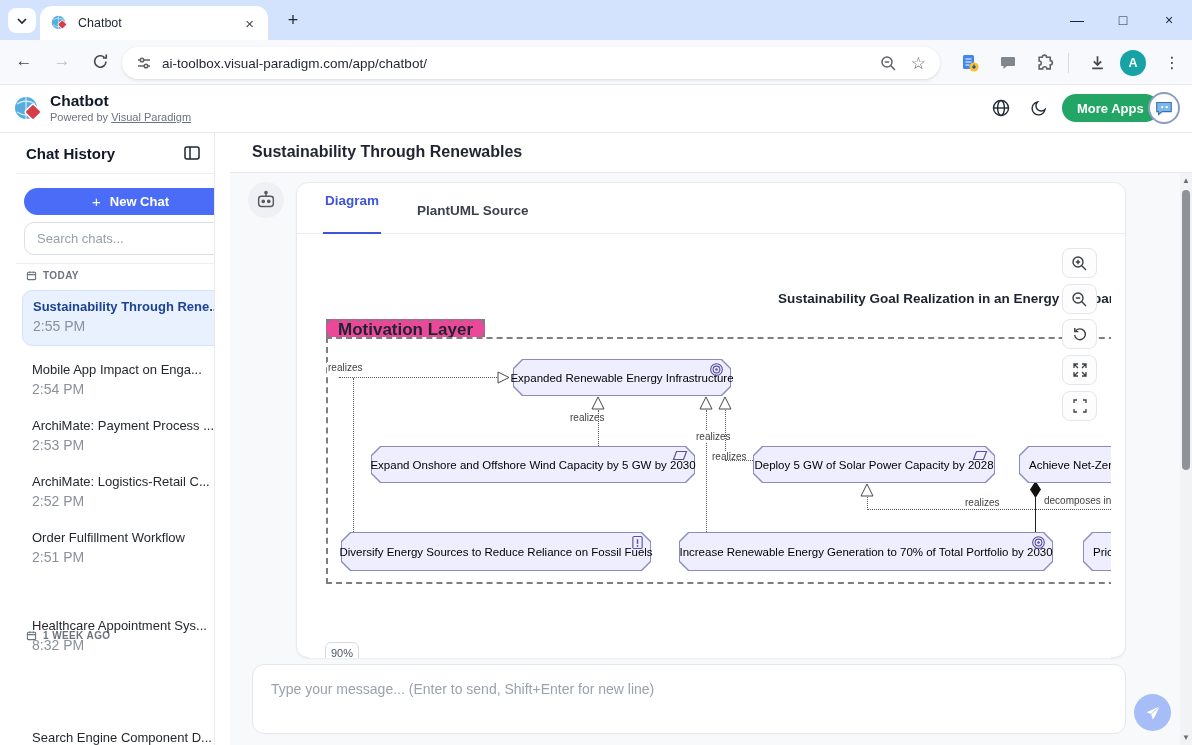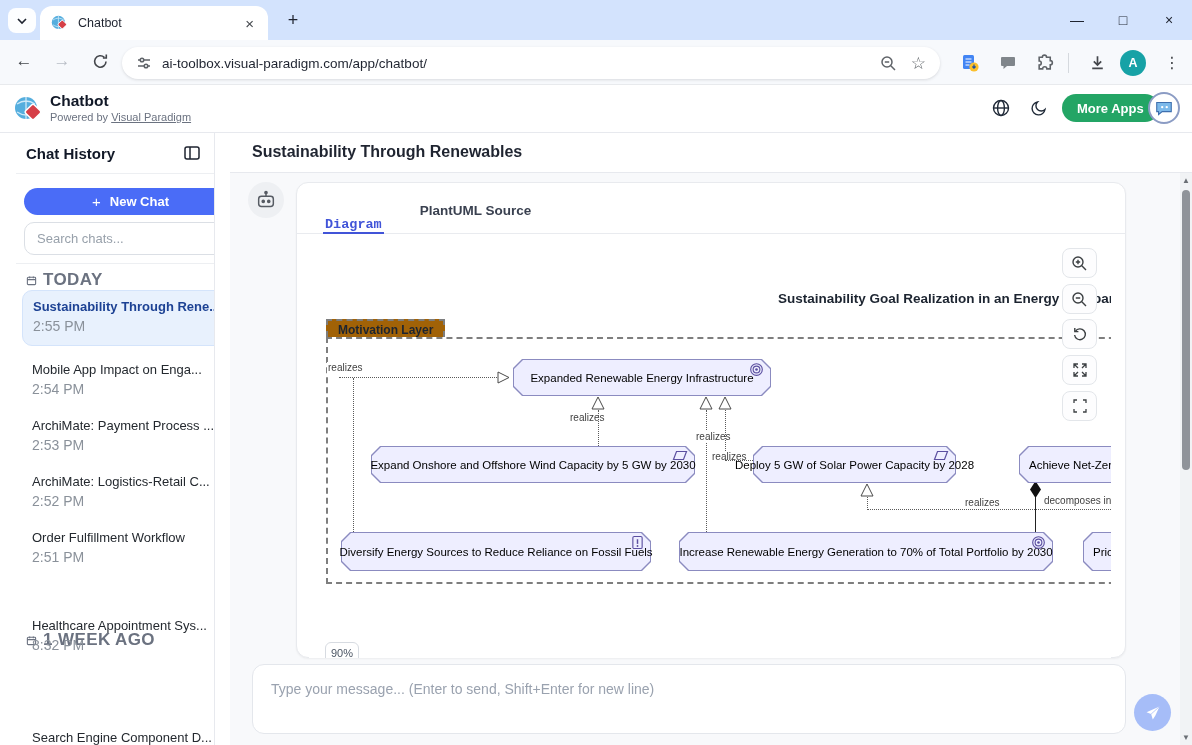--- a/index.html
+++ b/index.html
@@ -34,42 +34,42 @@
   .sidebar{position:absolute;left:16px;top:133px;width:199px;height:612px;background:#fff;border-right:1px solid #e7e9ee;box-sizing:border-box;overflow:hidden;}
   .sb-title{position:absolute;left:10px;top:12px;font-size:15px;font-weight:700;color:#111827;}
   .sb-toggle{position:absolute;right:13px;top:11px;}
   .sb-hdr-line{position:absolute;left:0;top:40px;width:229px;border-bottom:1px solid #edeff2;}
   .new-chat{position:absolute;left:8px;top:55px;width:213px;height:27px;border-radius:14px;background:#4a6cf7;color:#fff;font-size:13px;font-weight:600;display:flex;align-items:center;justify-content:center;gap:9px;}
   .new-chat .plus{font-size:15px;font-weight:400;}
   .sb-search{position:absolute;left:8px;top:89px;width:213px;height:33px;box-sizing:border-box;}
   .sb-search input{width:100%;height:100%;box-sizing:border-box;border:1px solid #dbdfe5;border-radius:10px;padding:0 12px;font-size:13px;color:#111827;font-family:inherit;outline:none;}
   .sb-search input::placeholder{color:#98a1ab;}
   .sb-div2{position:absolute;left:0;top:130px;width:229px;border-bottom:1px solid #edeff2;}
-  .sb-section{position:absolute;left:10px;display:flex;gap:6px;align-items:center;color:#6b7280;font-size:17px;font-weight:700;letter-spacing:.4px;}
+  .sb-section{position:absolute;left:10px;display:flex;gap:6px;align-items:center;color:#6b7280;font-size:10px;font-weight:700;letter-spacing:.4px;}
   .sb-item{position:absolute;left:6px;width:206px;height:52px;border-radius:10px;padding:8px 10px;box-sizing:border-box;}
   .sb-item.selected{background:#e8f1fd;border:1px solid #d4e4fb;height:56px;}
   .sb-item-title{font-size:13px;font-weight:500;color:#24292f;white-space:nowrap;overflow:hidden;}
   .sb-item.selected .sb-item-title{color:#1d4294;font-weight:600;}
   .sb-item-time{font-size:14px;color:#8a919a;margin-top:4px;}
   .sb-scroll-arrow{position:absolute;left:214px;width:10px;text-align:center;font-size:8px;color:#5f6368;}
   .sb-thumb{position:absolute;left:215px;top:144px;width:7px;height:36px;border-radius:4px;background:#a5aab0;}
   
   .main{position:absolute;left:230px;top:133px;width:962px;height:612px;background:#f8f9fb;overflow:hidden;}
   .main-titlebar{position:absolute;left:0;top:0;width:962px;height:40px;background:#fff;border-bottom:1px solid #e7e9ee;box-sizing:border-box;}
   .main-title{position:absolute;left:22px;top:10px;font-size:16px;font-weight:700;color:#1f2430;}
   .bot-avatar{position:absolute;left:18px;top:49px;width:36px;height:36px;border-radius:50%;background:#eef0f3;display:flex;align-items:center;justify-content:center;}
   .card{position:absolute;left:66px;top:49px;width:830px;height:476px;background:#fff;border:1px solid #e8eaee;border-radius:12px;box-shadow:0 1px 2px rgba(0,0,0,.05);box-sizing:border-box;}
   .tabs-row{position:absolute;left:0;top:0;width:828px;height:51px;border-bottom:1px solid #e9ebef;display:flex;align-items:flex-end;padding-left:26px;gap:34px;box-sizing:border-box;}
   .tab-item{padding:0 2px 15px;font-size:13.5px;font-weight:600;color:#3a4150;}
-  .tab-item.active{color:#4154d8;border-bottom:2px solid #4154d8;margin-bottom:-1px;padding-bottom:0;font-family:Liberation Mono, monospace;}
+  .tab-item.active{color:#4154d8;border-bottom:2px solid #4154d8;margin-bottom:-1px;padding-bottom:24px;}
   .viewport{position:absolute;left:12px;top:52px;width:802px;height:423px;overflow:hidden;background:#fff;}
   
   .dg-title{position:absolute;left:469px;top:56px;font-weight:700;font-size:13.5px;color:#1c2430;white-space:nowrap;}
   .layer-box{position:absolute;left:17px;top:102px;width:1100px;height:247px;border:2px dashed #7e7e7e;box-sizing:border-box;}
-  .layer-label{position:absolute;left:17px;top:84px;height:18px;line-height:18px;padding:0 10px;border:2px dashed #7e7e7e;border-bottom:none;font-size:12px;font-weight:700;color:#1c2430;background:#a16207;box-sizing:border-box;}
+  .layer-label{position:absolute;left:17px;top:84px;height:18px;line-height:18px;padding:0 10px;border:2px dashed #7e7e7e;border-bottom:none;font-size:17px;font-weight:700;color:#1c2430;background:#ec4899;box-sizing:border-box;}
   .am-node{position:absolute;}
   .am-node .shape{position:absolute;inset:0;background:#8b8bc0;
     clip-path:polygon(9px 0%,calc(100% - 9px) 0%,100% 9px,100% calc(100% - 9px),calc(100% - 9px) 100%,9px 100%,0% calc(100% - 9px),0% 9px);}
   .am-node .fill{position:absolute;inset:1px;background:#eeeeff;
     clip-path:polygon(9px 0%,calc(100% - 9px) 0%,100% 9px,100% calc(100% - 9px),calc(100% - 9px) 100%,9px 100%,0% calc(100% - 9px),0% 9px);}
   .am-node .lbl{position:absolute;inset:0;display:flex;align-items:center;justify-content:center;font-size:11.5px;color:#000;padding:0 10px;text-align:center;white-space:nowrap;}
   .am-node .lbl.left{justify-content:flex-start;}
   .am-node .icon{position:absolute;top:3px;right:7px;z-index:2;}
   .dg-lbl{position:absolute;font-size:10px;color:#3f3f3f;background:#fff;padding:0 1px;line-height:12px;white-space:nowrap;}
   .dot-h{position:absolute;border-top:1px dotted #5a5a5a;}
@@ -336,41 +336,41 @@
         <div class="dot-v" style="left:558px;top:262px;height:13px;"></div>
         <div class="dot-h" style="left:558px;top:274px;width:244px;"></div>
         <div class="dg-lbl" style="left:655px;top:262px;">realizes</div>
 
         <div class="tri" style="left:721px;top:246px;"><svg width="11" height="17">
               <polygon points="5.5,0 11,8.5 5.5,17 0,8.5" fill="#111"></polygon>
             </svg></div>
         <div class="sol-v" style="left:726px;top:262px;height:35px;"></div>
         <div class="dg-lbl" style="left:734px;top:260px;">decomposes into</div>
 
-        <div class="am-node" style="left:204px;top:124px;width:258px;height:37px;">
+        <div class="am-node" style="left:204px;top:124px;width:218px;height:37px;">
           <div class="shape"></div>
             <div class="fill"></div>
           <span class="icon"><svg width="15" height="15" viewBox="0 0 16 16">
                 <circle cx="8" cy="8" r="6.2" fill="none" stroke="#5b4fa0" stroke-width="1.2"></circle>
                 <circle cx="8" cy="8" r="3.6" fill="none" stroke="#5b4fa0" stroke-width="1.2"></circle>
                 <circle cx="8" cy="8" r="1.4" fill="#5b4fa0"></circle>
               </svg></span>
           <div class="lbl">Expanded Renewable Energy Infrastructure</div>
         </div>
 
         <div class="am-node" style="left:62px;top:211px;width:324px;height:37px;">
           <div class="shape"></div>
             <div class="fill"></div>
           <span class="icon"><svg width="16" height="14" viewBox="0 0 16 14">
                 <polygon points="4.5,2.5 14.5,2.5 11.5,10.5 1.5,10.5" fill="#eeeeff" stroke="#5b4fa0" stroke-width="1.2"></polygon>
               </svg></span>
           <div class="lbl">Expand Onshore and Offshore Wind Capacity by 5 GW by 2030</div>
         </div>
 
-        <div class="am-node" style="left:444px;top:211px;width:203px;height:37px;">
+        <div class="am-node" style="left:444px;top:211px;width:242px;height:37px;">
           <div class="shape"></div>
             <div class="fill"></div>
           <span class="icon"><svg width="16" height="14" viewBox="0 0 16 14">
                 <polygon points="4.5,2.5 14.5,2.5 11.5,10.5 1.5,10.5" fill="#eeeeff" stroke="#5b4fa0" stroke-width="1.2"></polygon>
               </svg></span>
           <div class="lbl">Deploy 5 GW of Solar Power Capacity by 2028</div>
         </div>
 
         <div class="am-node" style="left:710px;top:211px;width:300px;height:37px;">
           <div class="shape"></div>

